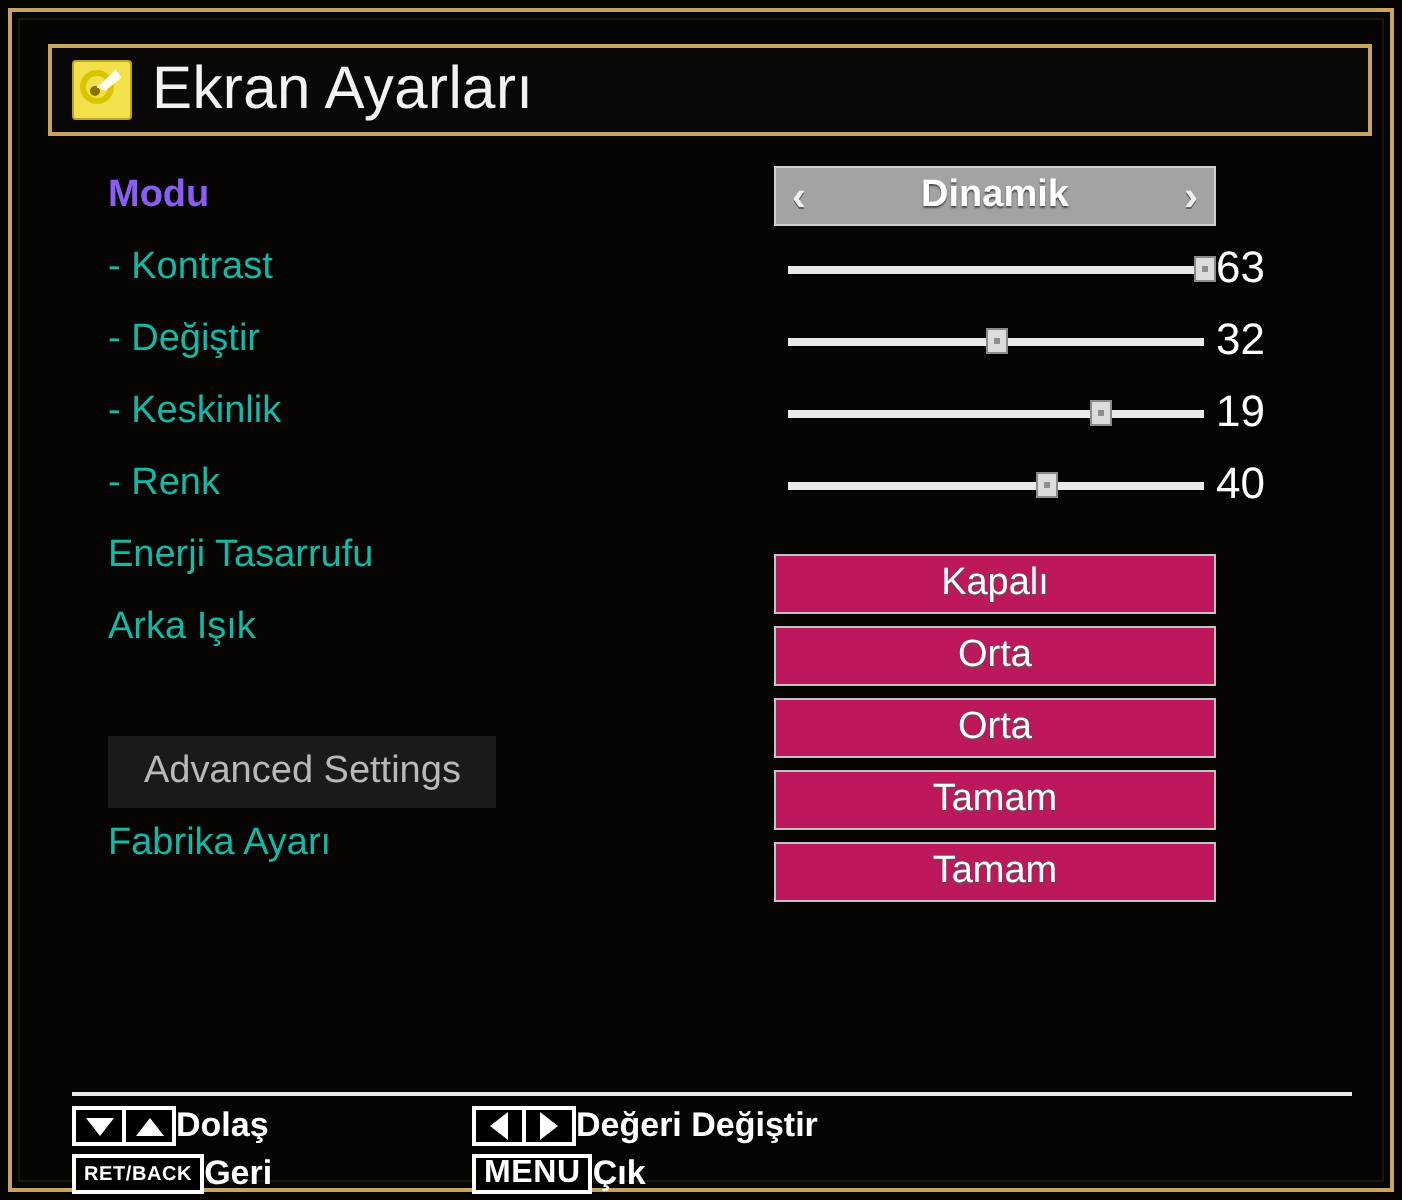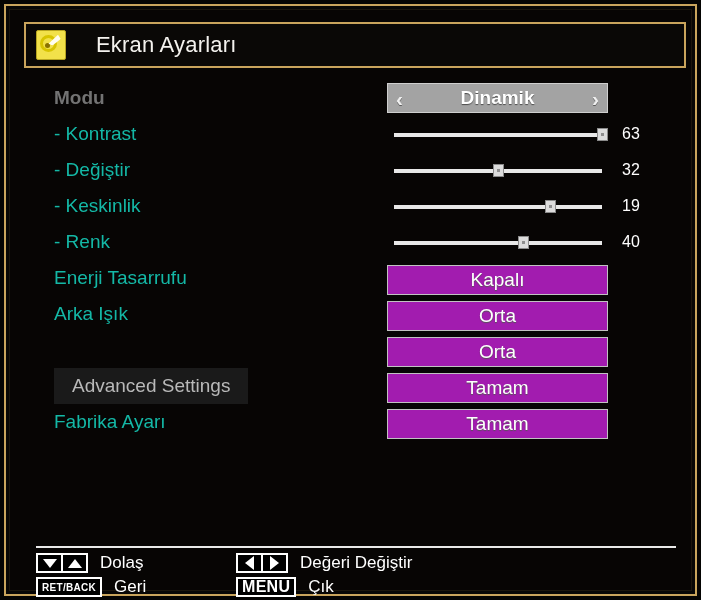--- a/index.html
+++ b/index.html
@@ -90,23 +90,23 @@
   #title-icon .dot {
     position: absolute;
     left: 8px;
     top: 12px;
     width: 5px;
     height: 5px;
     background: #8a7200;
     border-radius: 50%;
   }
   #title-text {
-    margin-left: 30px;
+    margin-left: 10px;
     color: #f4f2ee;
-    font-size: 22px;
+    font-size: 30px;
     letter-spacing: 0.2px;
     white-space: nowrap;
   }
 
   
   #rows {
     position: absolute;
     left: 0;
     top: 70px;
     width: 693px;
@@ -119,21 +119,21 @@
     position: absolute;
     left: 44px;
     top: 0;
     height: 36px;
     line-height: 36px;
     font-size: 19px;
     color: #14b8a6;
     white-space: nowrap;
   }
   .row.selected .row-label {
-    color: #737373;
+    color: #8b5cf6;
     font-weight: bold;
   }
   .row.disabled .row-label {
     color: #b9b9b9;
     background: #1a1a1a;
     padding: 0 18px;
   }
   .row.sub .row-label {
     font-weight: normal;
   }
@@ -165,24 +165,24 @@
     font-size: 19px;
     font-weight: bold;
     text-shadow: 0 1px 1px #4d4d4d;
     white-space: nowrap;
   }
 
   
   .gbtn {
     position: absolute;
     left: 377px;
-    top: 5px;
+    top: 17px;
     width: 221px;
     height: 30px;
-    background: #a21caf;
+    background: #be185d;
     border: 1px solid #c2c2c2;
     box-sizing: border-box;
     color: #ffffff;
     font-size: 19px;
     text-align: center;
     line-height: 28px;
     text-shadow: 0 1px 1px #555;
     white-space: nowrap;
   }
 
@@ -209,25 +209,25 @@
     content: "";
     position: absolute;
     left: 3px;
     top: 4px;
     width: 3px;
     height: 3px;
     background: #8e8e8e;
   }
   .slider-value {
     position: absolute;
-    left: 612px;
+    left: 598px;
     top: 0;
     height: 36px;
     line-height: 36px;
-    font-size: 16px;
+    font-size: 22px;
     color: #ffffff;
     white-space: nowrap;
     text-align: center;
   }
 
   
   #hint-divider {
     position: absolute;
     left: 26px;
     top: 536px;
@@ -245,21 +245,22 @@
   .hint {
     position: absolute;
     display: flex;
     align-items: center;
     height: 22px;
     white-space: nowrap;
   }
   .hint-text {
     color: #ffffff;
     font-size: 17px;
-    margin-left: 12px;
+    margin-left: 0;
+    font-weight: bold;
   }
   .keycap {
     display: inline-flex;
     align-items: center;
     justify-content: center;
     border: 2px solid #ffffff;
     background: #000000;
     height: 20px;
     box-sizing: border-box;
     padding: 0 4px;

